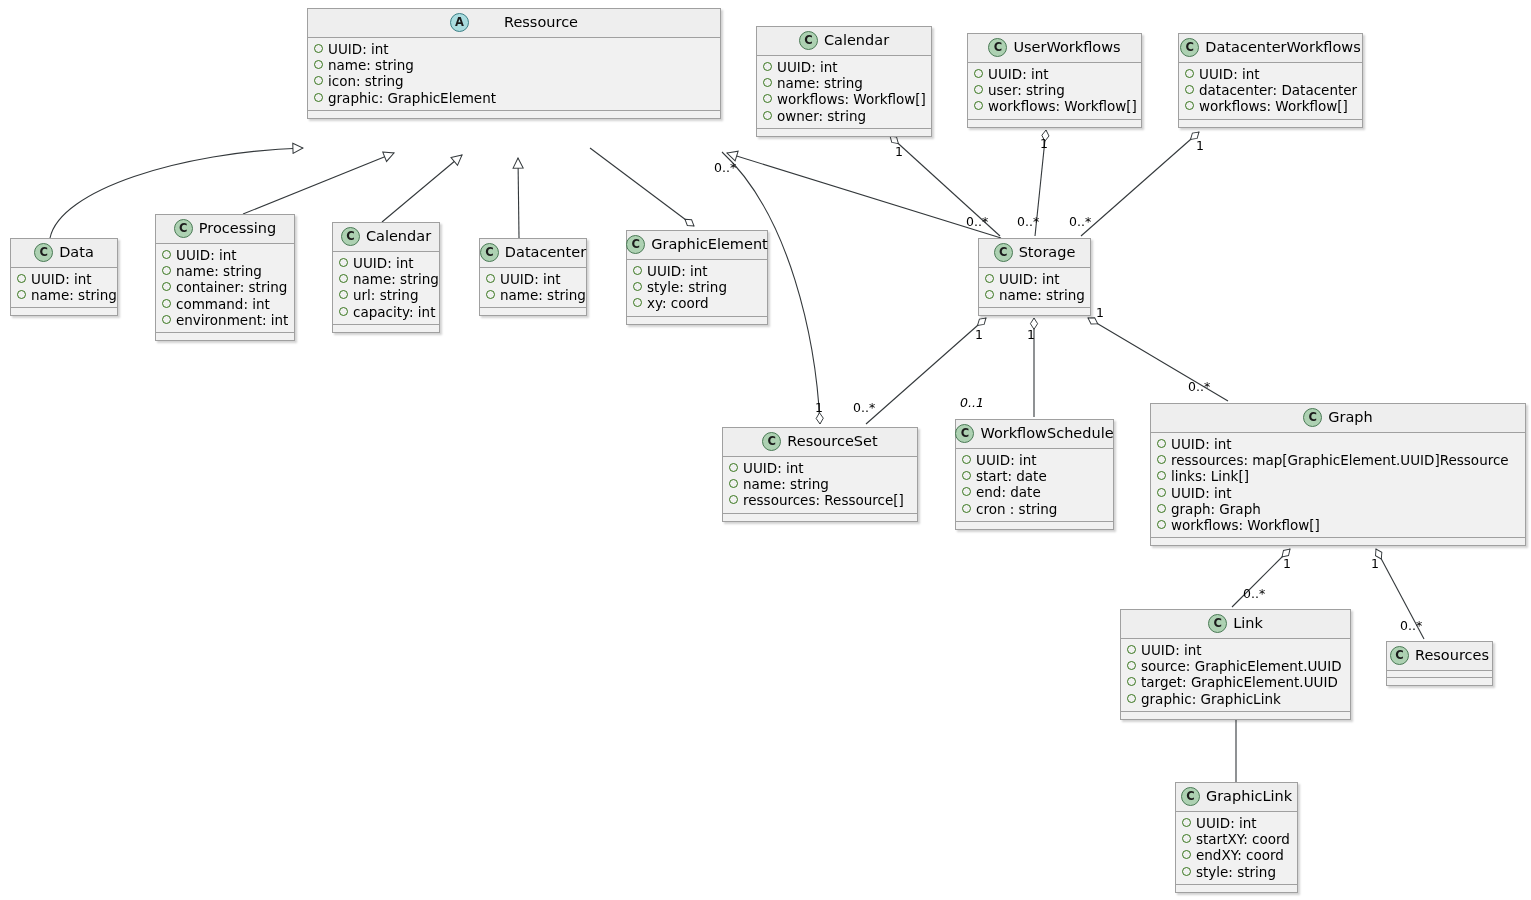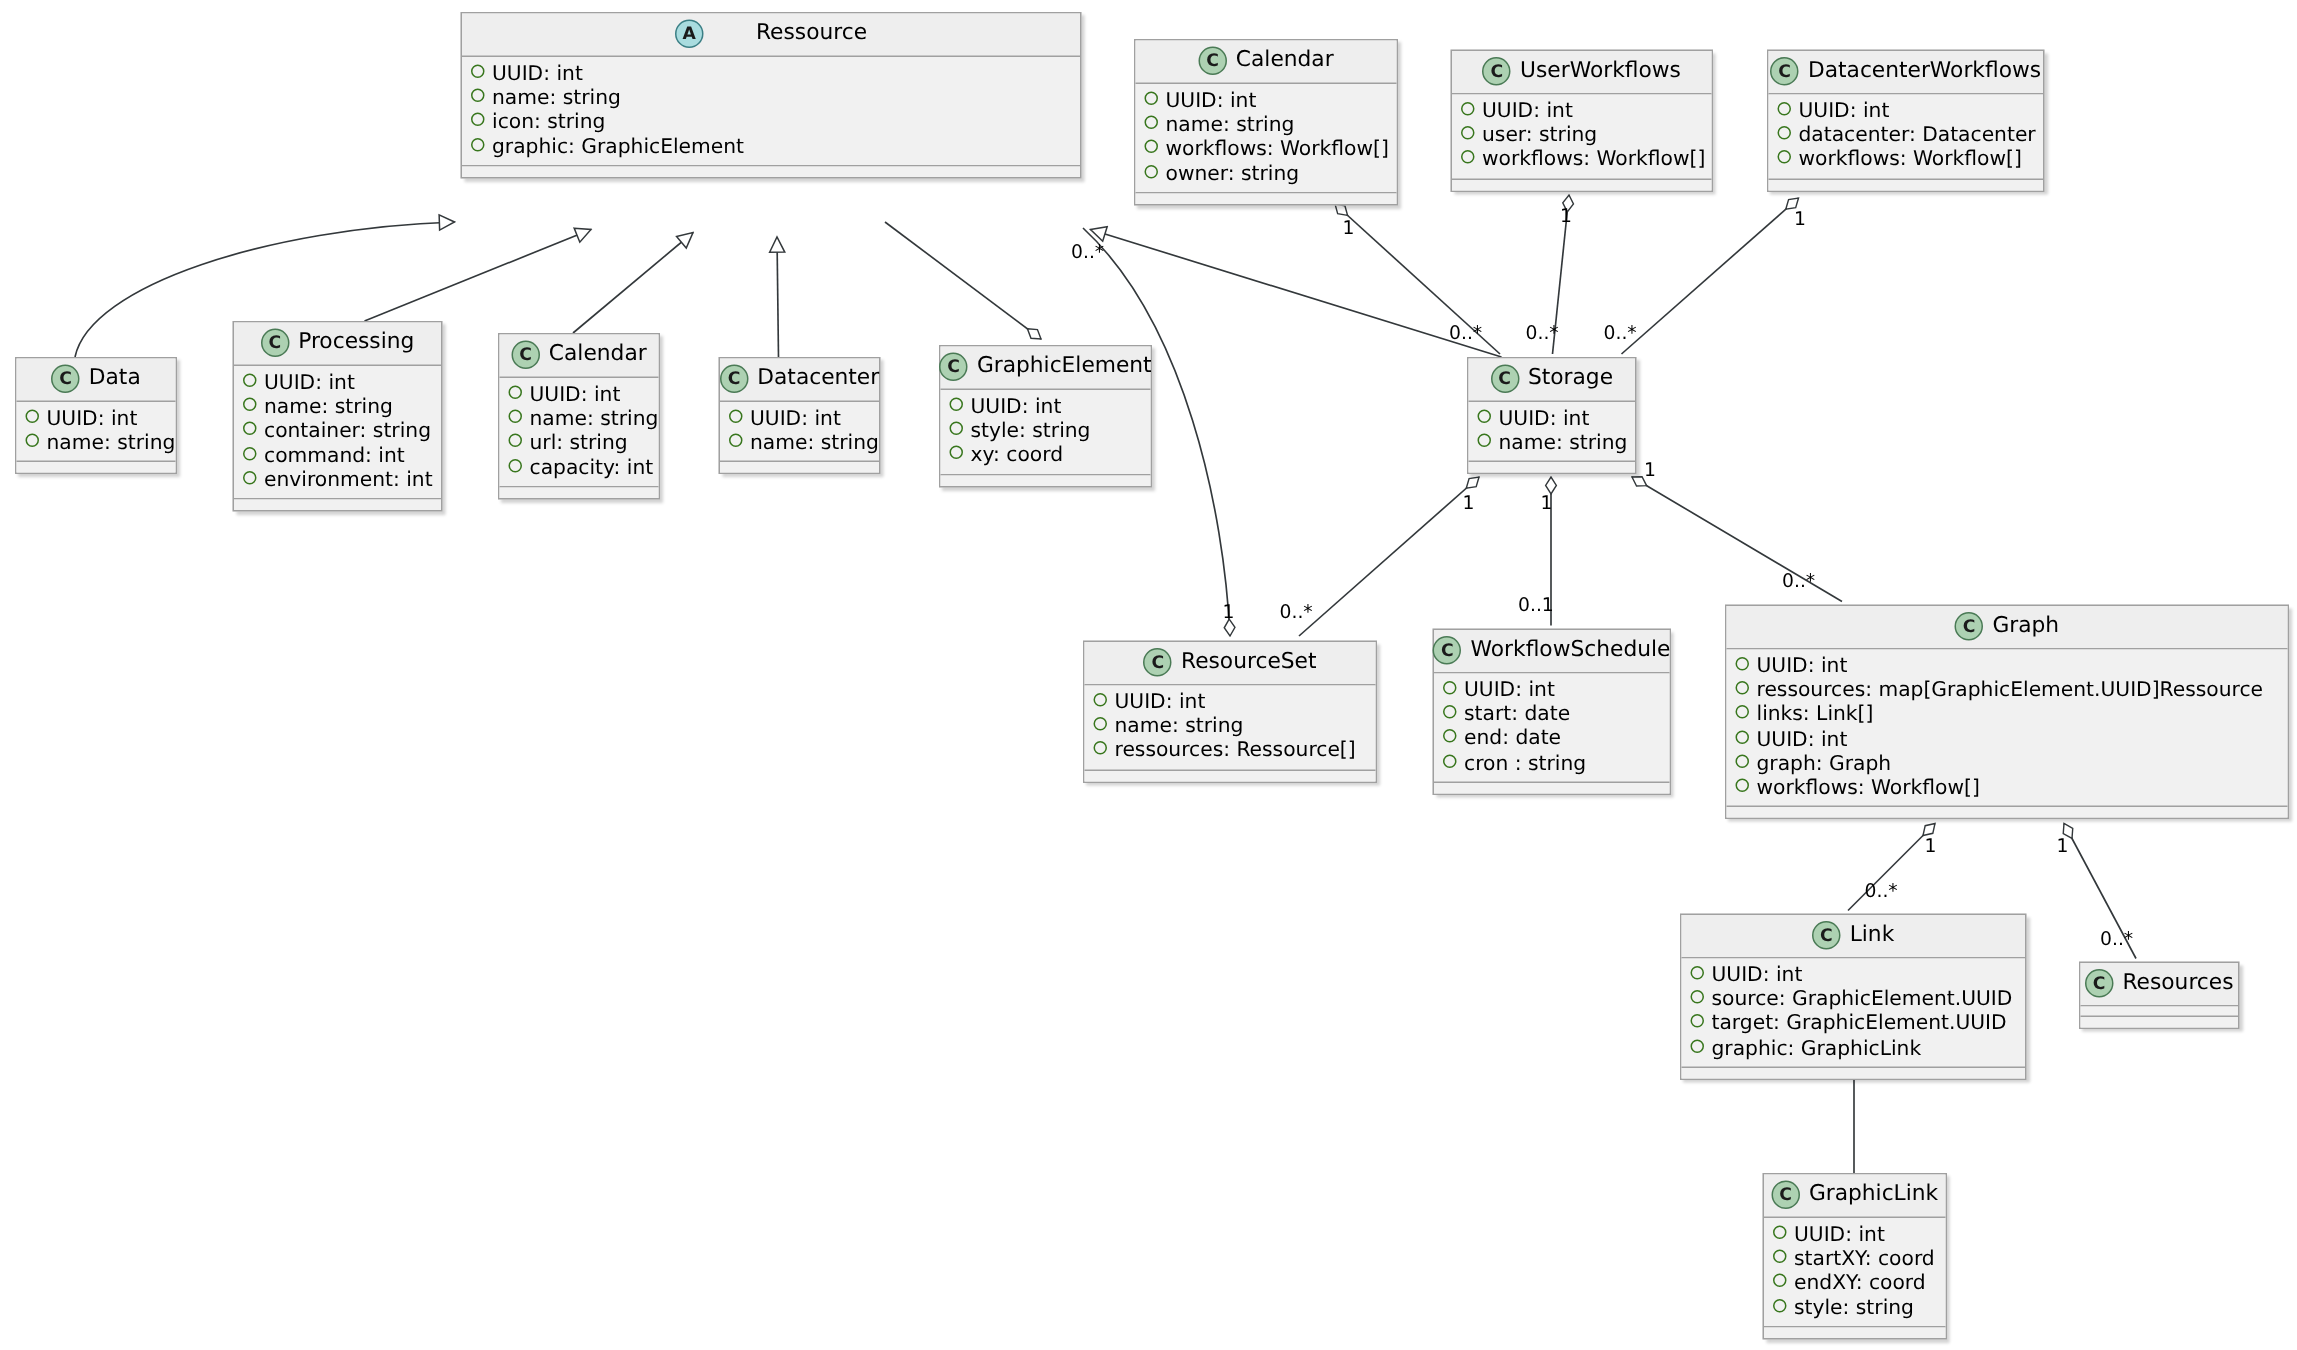--- a/index.html
+++ b/index.html
@@ -515,21 +515,21 @@
       <div class="mult" style="left: 714px; top: 160px;">0..*</div>
       <div class="mult" style="left: 895px; top: 144px;">1</div>
       <div class="mult" style="left: 966px; top: 214px;">0..*</div>
       <div class="mult" style="left: 1040px; top: 136px;">1</div>
       <div class="mult" style="left: 1017px; top: 214px;">0..*</div>
       <div class="mult" style="left: 1196px; top: 138px;">1</div>
       <div class="mult" style="left: 1069px; top: 214px;">0..*</div>
       <div class="mult" style="left: 975px; top: 327px;">1</div>
       <div class="mult" style="left: 853px; top: 400px;">0..*</div>
       <div class="mult" style="left: 1027px; top: 327px;">1</div>
-      <div class="mult" style="left: 1012px; top: 395px;">0..1</div>
+      <div class="mult" style="left: 960px; top: 395px; font-style: italic;">0..1</div>
       <div class="mult" style="left: 1096px; top: 305px;">1</div>
       <div class="mult" style="left: 1188px; top: 379px;">0..*</div>
       <div class="mult" style="left: 815px; top: 400px;">1</div>
       <div class="mult" style="left: 1283px; top: 556px;">1</div>
       <div class="mult" style="left: 1243px; top: 586px;">0..*</div>
       <div class="mult" style="left: 1371px; top: 556px;">1</div>
       <div class="mult" style="left: 1400px; top: 618px;">0..*</div>
     </div>
 
 </div>

